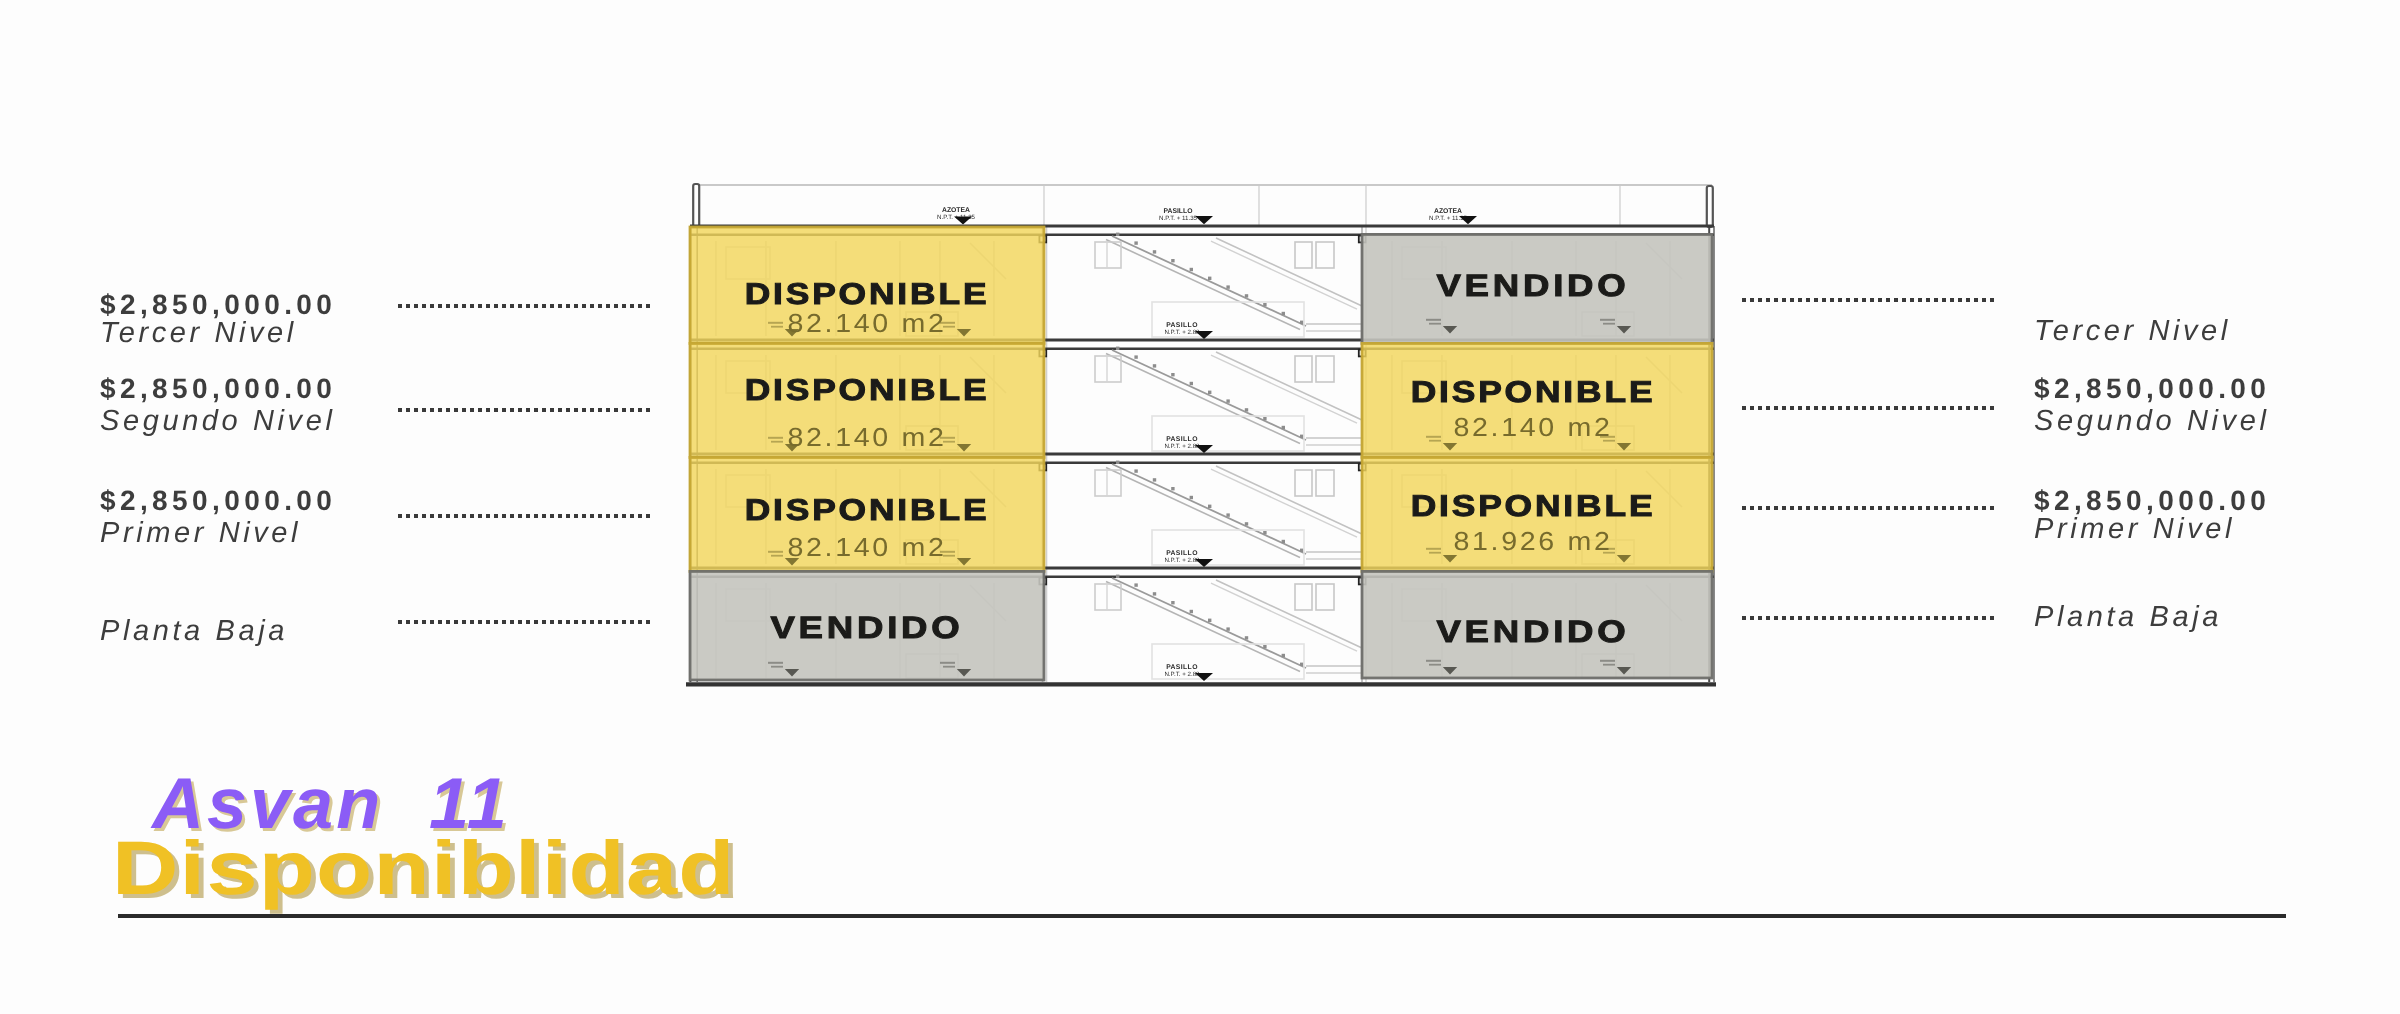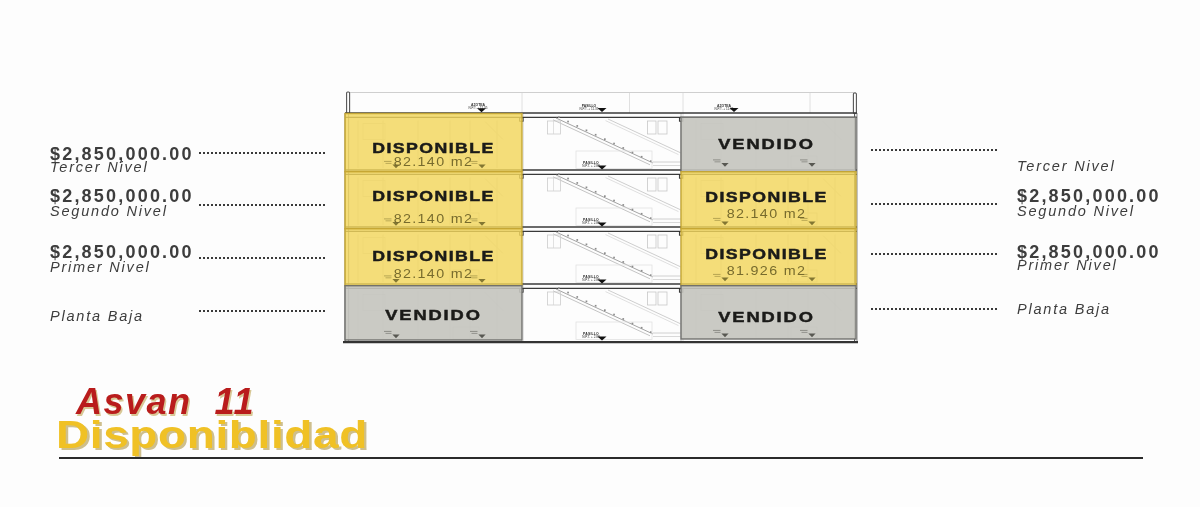--- a/index.html
+++ b/index.html
@@ -4,25 +4,25 @@
 <title>Asvan 11 Disponiblidad</title>
 <style>
   html,body { margin:0; padding:0; background:#ffffff; }
   #page { position:relative; width:1200px; height:507px; background:#fdfdfd; overflow:hidden;
           font-family:"Liberation Sans", sans-serif; }
   svg.bld { position:absolute; left:0; top:0; }
   #page div { position:absolute; }
   .disp { font-size:15px; font-weight:bold; letter-spacing:1.2px; color:#1b1b19; text-align:center; -webkit-text-stroke:0.5px #1b1b19; transform:scaleX(1.18); }
   .m2   { font-size:13px; font-weight:normal; letter-spacing:1.2px; color:#776b2d; text-align:center; transform:scaleX(1.1); }
   .vend { font-size:15.5px; font-weight:bold; letter-spacing:1.6px; color:#1b1b19; text-align:center; -webkit-text-stroke:0.5px #1b1b19; transform:scaleX(1.18); }
-  .price{ font-size:18px; font-weight:bold; letter-spacing:2.2px; color:#3d3d3d; white-space:nowrap; }
+  .price{ font-size:14px; font-weight:bold; letter-spacing:2.2px; color:#3d3d3d; white-space:nowrap; }
   .lvl  { font-size:14.5px; font-weight:normal; font-style:italic; letter-spacing:1.8px; color:#3d3d3d; white-space:nowrap; }
   .dots { height:2px; background-image:repeating-linear-gradient(90deg,#3a3a3a 0,#3a3a3a 2px,transparent 2px,transparent 4px); }
   .t1 { left:76px; top:380.5px; font-size:36px; font-weight:bold; font-style:italic; letter-spacing:1.5px;
-        color:#b91c1c; text-shadow:1.5px 1.5px 0 rgba(170,135,25,0.45); }
+        color:#8b5cf6; text-shadow:1.5px 1.5px 0 rgba(170,135,25,0.45); }
   .t2 { left:56px; top:413.8px; font-size:38px; font-weight:bold; letter-spacing:0.5px; transform:scaleX(1.21); transform-origin:left top;
         color:#f0c125; text-shadow:2px 2px 0 rgba(160,130,30,0.5); }
   .uline { left:59px; top:456.5px; width:1084px; height:2.2px; background:#2b2b2b; }
 </style>
 </head>
 <body>
 <div id="page">
 
 <svg class="bld" width="1200" height="507" viewBox="0 0 1200 507">
 

